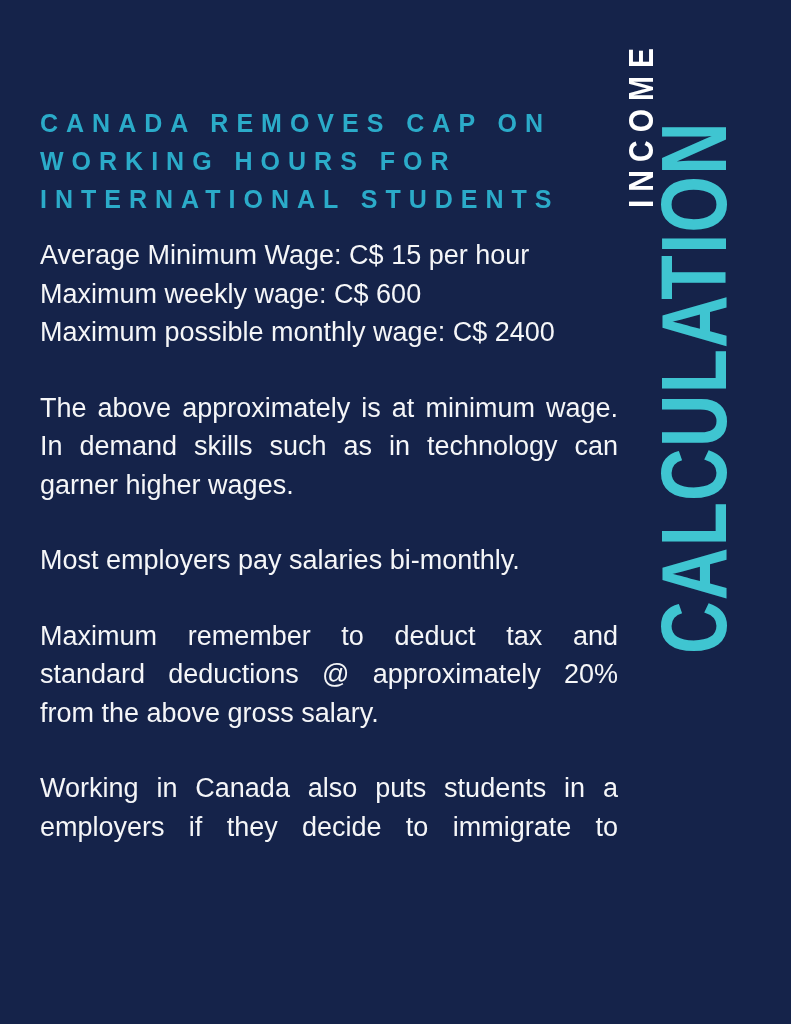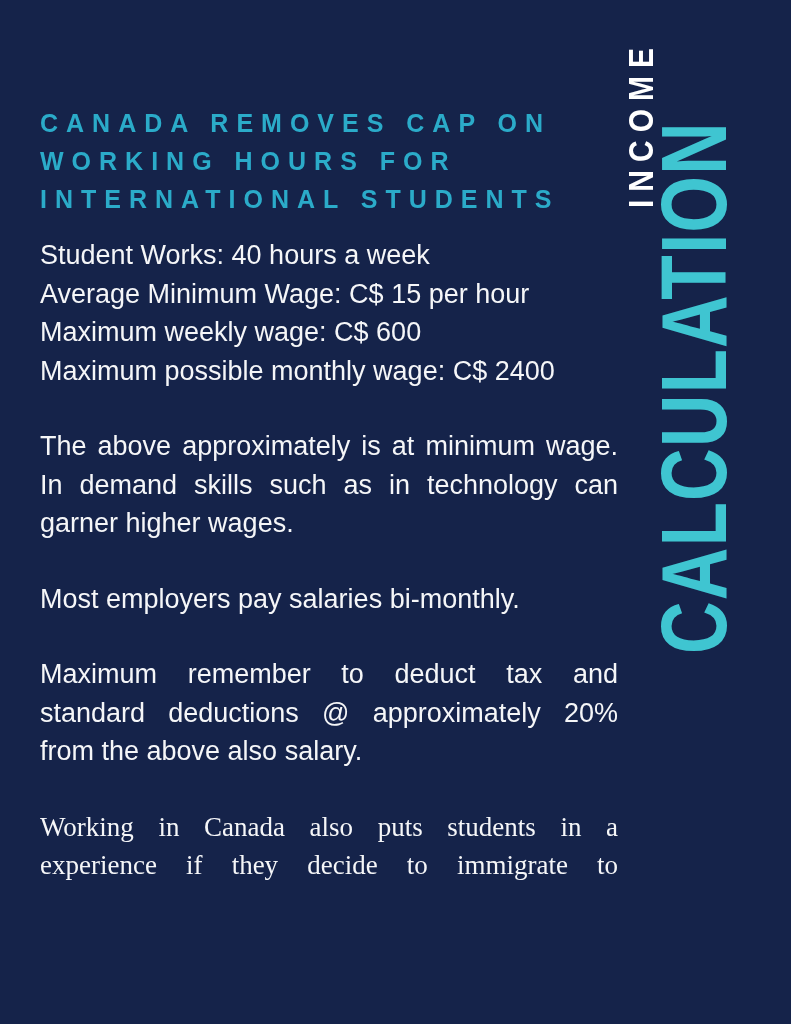--- a/index.html
+++ b/index.html
@@ -32,21 +32,21 @@
   .body-col {
     position: absolute;
     left: 40px;
     top: 236px;
     width: 578px;
     color: #f5f6f8;
     font-size: 27px;
     line-height: 38.5px;
   }
   .para { margin: 0 0 37px 0; }
-  .para:last-child { margin-bottom: 14px; font-family: Liberation Serif, serif; }
+  .para:last-child { margin-bottom: 14px; }
   .line { text-align: left; }
   .line.j {
     text-align: justify;
     text-align-last: justify;
   }
   
   .vertical {
     position: absolute;
     writing-mode: vertical-rl;
     white-space: nowrap;
@@ -88,41 +88,40 @@
     <div class="line">WORKING HOURS FOR</div>
     <div class="line">INTERNATIONAL STUDENTS</div>
   </div>
 
   <div class="vertical income-vert">INCOME</div>
   <div class="vertical calc-vert">CALCULATION</div>
 
   <div class="body-col">
 
     <div class="para">
-      <div class="line">Student Works: 40 hours a week</div>
       <div class="line">Average Minimum Wage: C$ 15 per hour</div>
       <div class="line">Maximum weekly wage: C$ 600</div>
       <div class="line">Maximum possible monthly wage: C$ 2400</div>
     </div>
 
     <div class="para">
       <div class="line j">The above approximately is at minimum wage.</div>
       <div class="line j">In demand skills such as in technology can</div>
       <div class="line">garner higher wages.</div>
     </div>
 
     <div class="para">
       <div class="line">Most employers pay salaries bi-monthly.</div>
     </div>
 
     <div class="para">
       <div class="line j">Maximum remember to deduct tax and</div>
       <div class="line j">standard deductions @ approximately 20%</div>
-      <div class="line">from the above also salary.</div>
+      <div class="line">from the above gross salary.</div>
     </div>
 
     <div class="para">
       <div class="line j">Working in Canada also puts students  in a</div>
-      <div class="line j">experience if they decide to immigrate to</div>
+      <div class="line j">employers if they decide to immigrate to</div>
     </div>
 
   </div>
 </div>
 
 </body></html>

